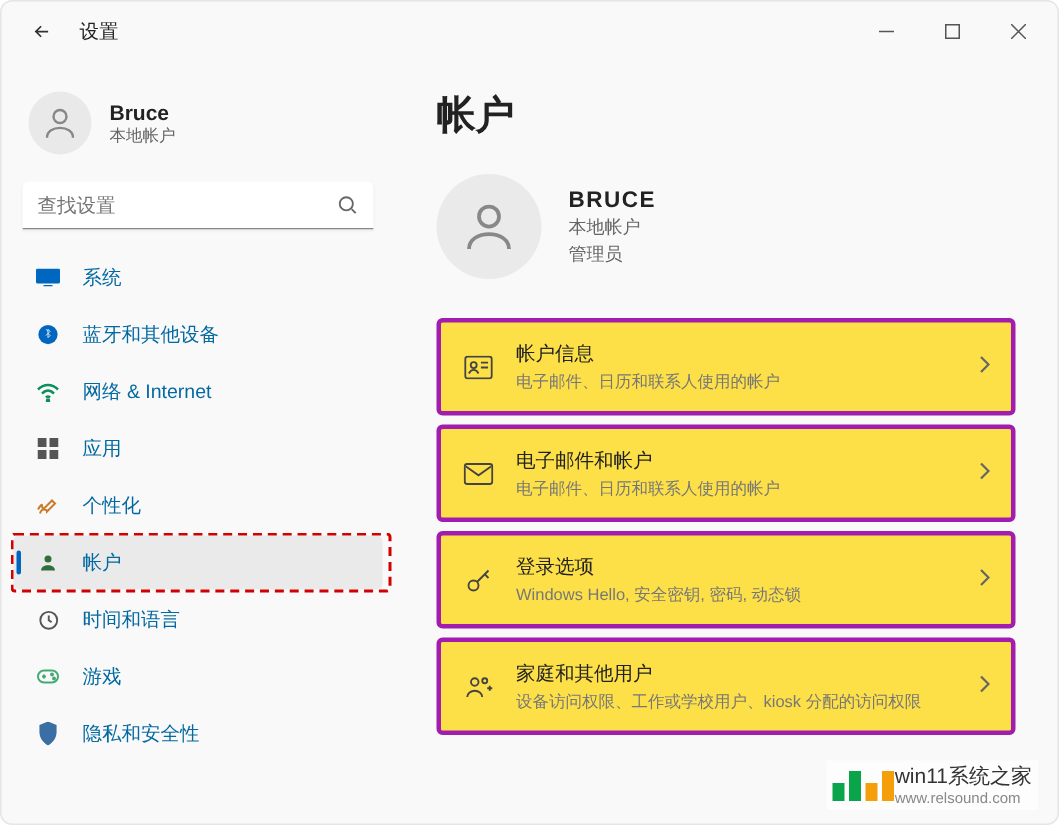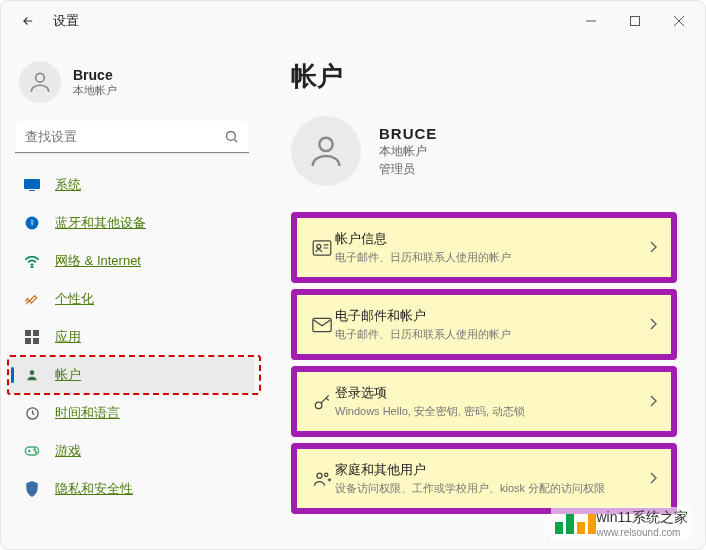--- a/index.html
+++ b/index.html
@@ -21,30 +21,30 @@
     .search-wrap { margin: 4px 6px 14px 6px; position:relative; }
     .search-input { width:100%; height:32px; border:none; border-bottom:1px solid #888; background:#fff; border-radius:4px 4px 0 0; padding: 0 32px 0 10px; font-size:13px; outline:none; box-shadow: 0 1px 2px rgba(0,0,0,0.06);}
     .search-icon { position:absolute; right:10px; top:8px; color:#666; }
     .nav { list-style:none; display:flex; flex-direction:column; gap:2px; }
     .nav-item { display:flex; align-items:center; gap:14px; height:36px; padding:0 14px; border-radius:4px; cursor:pointer; }
     .nav-item.selected { background:#eaeaea; position:relative; }
     .nav-item.selected::before { content:""; position:absolute; left:2px; top:10px; width:3px; height:16px; background:#0067c0; border-radius:2px; }
     .nav-highlight { position:relative; }
     .nav-highlight::after { content:""; position:absolute; left:-2px; right:-6px; top:-2px; bottom:-2px; border:2px dashed #d30000; border-radius:3px; pointer-events:none; }
     .nav-icon { width:18px; height:18px; display:flex; align-items:center; justify-content:center; }
-    .nav-label { font-size:13px; color:#4d7c0f;text-decoration:underline; }
+    .nav-label { font-size:13px; color:#0369a1; }
     .main { flex:1; padding: 18px 28px 0 28px; overflow-y:auto; }
     .page-title { font-size:26px; color:#222; margin-bottom: 22px; }
     .profile-row { display:flex; align-items:center; gap:18px; margin-bottom: 26px; }
     .avatar-big { width:70px; height:70px; border-radius:50%; background:#eaeaea; display:flex; align-items:center; justify-content:center; color:#888;}
     .avatar-big svg { width:40px; height:40px; }
     .profile-name { font-size:15px; font-weight:600; letter-spacing:1px; color:#222; }
     .profile-sub { font-size:12px; color:#666; line-height:1.5; }
     .card-list { display:flex; flex-direction:column; gap:6px; }
-    .card { background:#fef9c3; border:6px solid #a21caf; border-radius:4px; display:flex; align-items:center; padding:12px 14px; gap:2px; cursor:pointer; }
+    .card { background:#fde047; border:3px solid #a21caf; border-radius:4px; display:flex; align-items:center; padding:12px 14px; gap:14px; cursor:pointer; }
     .card-icon { width:22px; height:22px; display:flex; align-items:center; justify-content:center; color:#444; flex-shrink:0; }
     .card-body { flex:1; min-width:0; }
     .card-title { font-size:13px; color:#222; }
     .card-sub { font-size:11px; color:#777; margin-top:2px; white-space:nowrap; overflow:hidden; text-overflow:ellipsis; }
     .chevron { color:#666; flex-shrink:0; }
     .watermark { position:absolute; right:14px; bottom:10px; display:flex; align-items:center; font-size:14px; color:#333; background:rgba(255,255,255,0.6); padding:2px 4px;}
     .wm-bars { display:flex; align-items:flex-end; gap:3px; }
     .wm-bars span { width:8px; display:block; }
     .wm-bars span:nth-child(1){height:12px;background:#0aa54a;}
     .wm-bars span:nth-child(2){height:20px;background:#0aa54a;}
@@ -133,36 +133,36 @@
           <span class="nav-icon">
               <svg width="16" height="14" viewBox="0 0 24 20" fill="none" stroke="#0b8f5c" stroke-width="2.5">
                 <path d="M2 8c6-6 14-6 20 0M6 12c4-4 8-4 12 0M10 16c1.3-1.3 2.7-1.3 4 0"></path>
                 <circle cx="12" cy="19" r="1" fill="#0b8f5c"></circle>
               </svg>
             </span>
           <span class="nav-label">网络 &amp; Internet</span>
         </li>
         <li class="nav-item">
           <span class="nav-icon">
-              <svg width="16" height="16" viewBox="0 0 24 24" fill="none" stroke="#c97b2c" stroke-width="2">
-                <path d="M4 20s1-4 4-4 3 2 3 2l8-8-3-3-8 8s-2 0-2-3-4 4-4 4"></path>
-              </svg>
-            </span>
-          <span class="nav-label">个性化</span>
-        </li>
-        <li class="nav-item">
-          <span class="nav-icon">
               <svg width="14" height="14" viewBox="0 0 14 14" fill="#555">
                 <rect width="6" height="6"></rect>
                 <rect x="8" width="6" height="6"></rect>
                 <rect y="8" width="6" height="6"></rect>
                 <rect x="8" y="8" width="6" height="6"></rect>
               </svg>
             </span>
           <span class="nav-label">应用</span>
+        </li>
+        <li class="nav-item">
+          <span class="nav-icon">
+              <svg width="16" height="16" viewBox="0 0 24 24" fill="none" stroke="#c97b2c" stroke-width="2">
+                <path d="M4 20s1-4 4-4 3 2 3 2l8-8-3-3-8 8s-2 0-2-3-4 4-4 4"></path>
+              </svg>
+            </span>
+          <span class="nav-label">个性化</span>
         </li>
         <li class="nav-item selected nav-highlight">
           <span class="nav-icon">
               <svg width="14" height="14" viewBox="0 0 24 24" fill="#2f6f3e">
                 <circle cx="12" cy="8" r="4"></circle>
                 <path d="M4 21c0-4 4-6 8-6s8 2 8 6z"></path>
               </svg>
             </span>
           <span class="nav-label">帐户</span>
         </li>

